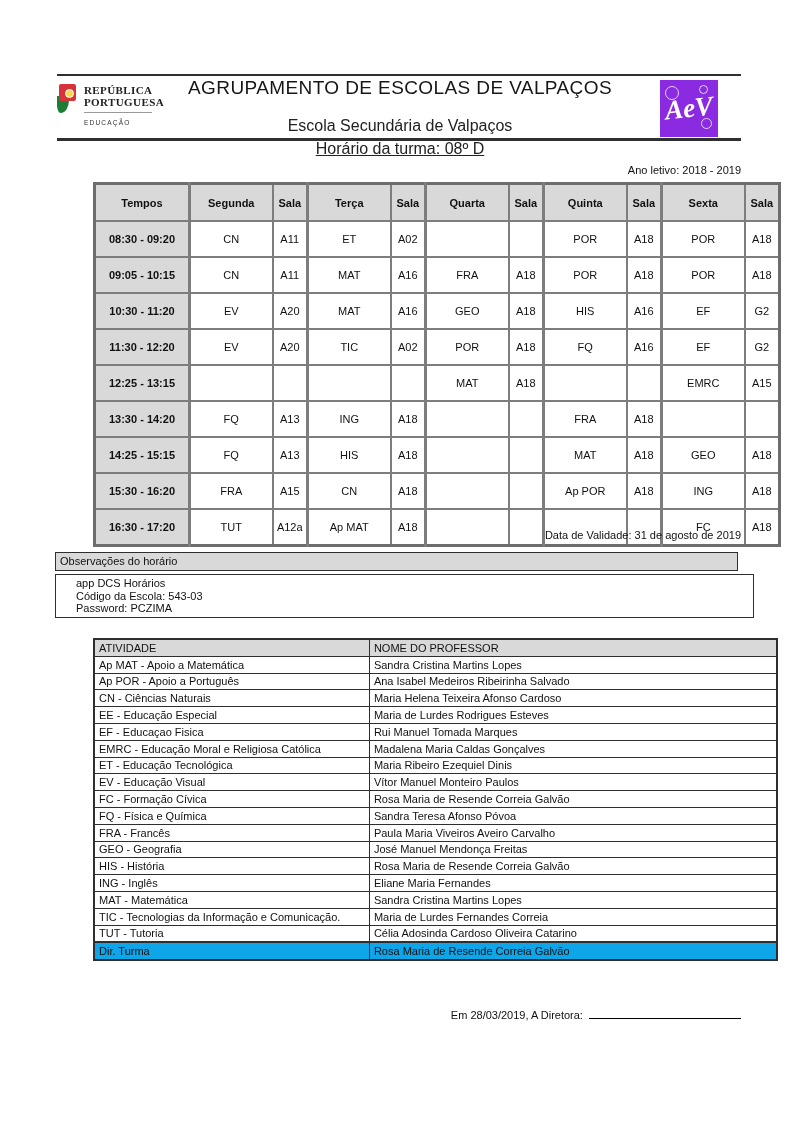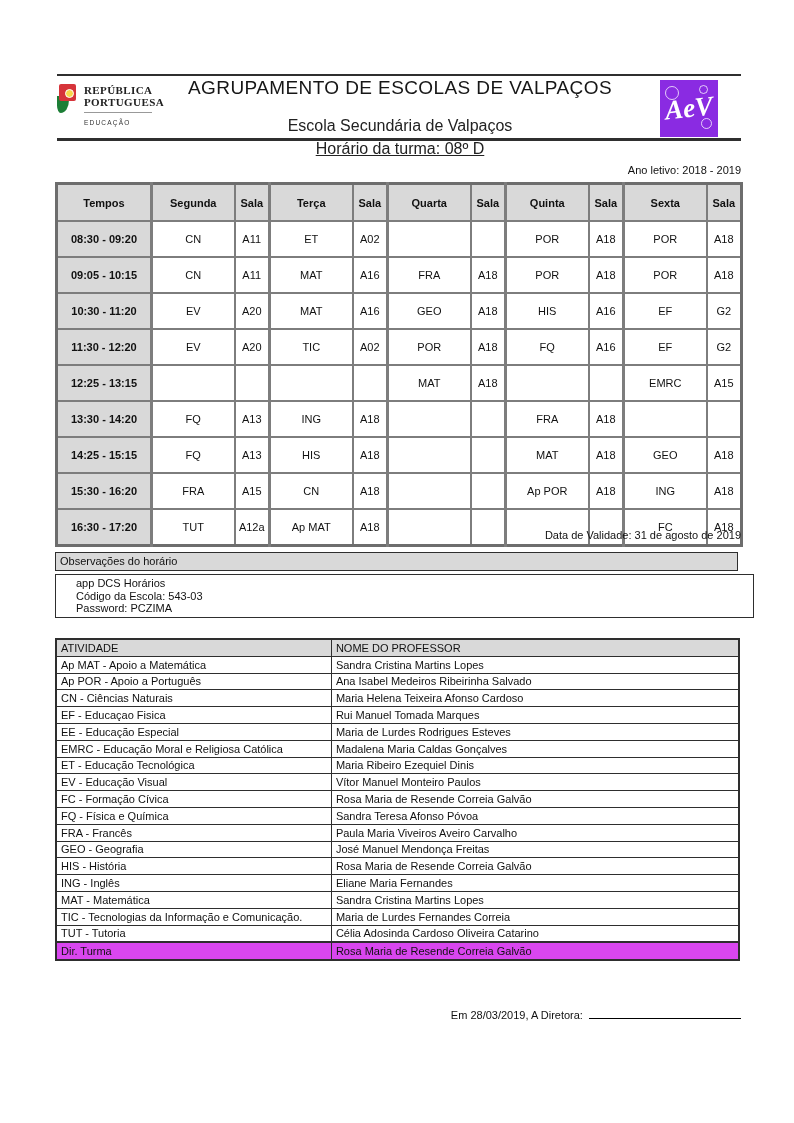--- a/index.html
+++ b/index.html
@@ -37,21 +37,21 @@
        color:#fff;font-size:27px;transform:rotate(-6deg);}
   .aev .ring{position:absolute;border:1.5px solid rgba(255,255,255,.75);border-radius:50%;}
   .aev .r1{width:12px;height:12px;left:5px;top:6px;}
   .aev .r2{width:9px;height:9px;right:6px;bottom:8px;}
   .aev .r3{width:7px;height:7px;right:10px;top:5px;}
 
   .ano{position:absolute;right:53px;top:164px;font-size:11px;}
 
   
   .tt-wrap{position:absolute;left:55px;top:182px;}
-  table{border-spacing:0;}
+  table{border-spacing:0;margin-left:38px;}
   .tt{border-collapse:collapse;table-layout:fixed;width:685px;border:3px solid #6d6d6d;}
   .tt th,.tt td{border:2px solid #7d7d7d;text-align:center;font-size:11px;height:34px;
        overflow:hidden;padding:0;}
   .tt th{background:#d9d9d9;font-weight:bold;height:35px;}
   .tt td.time{background:#d9d9d9;font-weight:bold;}
   .tt .day{border-left-width:3px;}
   .tt .sala{border-left-width:1px;}
 
   .validade{position:absolute;right:53px;top:529px;font-size:11px;}
 
@@ -61,21 +61,21 @@
   .obs-body{position:absolute;left:55px;top:574px;width:677px;height:40px;background:#fff;
        border:1px solid #2e2e2e;font-size:11px;padding:2px 0 0 20px;}
   .obs-line{line-height:12.5px;}
 
   
   .act-wrap{position:absolute;left:55px;top:638px;}
   .act{border-collapse:collapse;table-layout:fixed;width:685px;border:2px solid #2e2e2e;}
   .act th,.act td{border:1px solid #2e2e2e;font-size:11px;height:15.8px;padding:0 0 0 4px;
        text-align:left;font-weight:normal;overflow:hidden;white-space:nowrap;}
   .act th{background:#d9d9d9;}
-  .act tr.gray td{background:#d946ef;border-top-width:2px;}
+  .act tr.gray td{background:#0ea5e9;border-top-width:2px;}
 
   
   .footer{position:absolute;right:53px;top:1007px;font-size:11px;}
   .sign-line{display:inline-block;width:152px;border-bottom:1px solid #000;height:11px;
        margin-left:3px;}
 </style>
 </head>
 <body>
 
 <div class="page">
@@ -293,26 +293,26 @@
           </tr>
           <tr>
             <td>Ap POR - Apoio a Português</td>
             <td>Ana Isabel Medeiros Ribeirinha Salvado</td>
           </tr>
           <tr>
             <td>CN - Ciências Naturais</td>
             <td>Maria Helena Teixeira Afonso Cardoso</td>
           </tr>
           <tr>
+            <td>EE - Educação Especial</td>
+            <td>Maria de Lurdes Rodrigues Esteves</td>
+          </tr>
+          <tr>
             <td>EF - Educaçao Fisica</td>
             <td>Rui Manuel Tomada Marques</td>
-          </tr>
-          <tr>
-            <td>EE - Educação Especial</td>
-            <td>Maria de Lurdes Rodrigues Esteves</td>
           </tr>
           <tr>
             <td>EMRC - Educação Moral  e Religiosa Católica</td>
             <td>Madalena Maria Caldas Gonçalves</td>
           </tr>
           <tr>
             <td>ET - Educação Tecnológica</td>
             <td>Maria Ribeiro Ezequiel Dinis</td>
           </tr>
           <tr>

